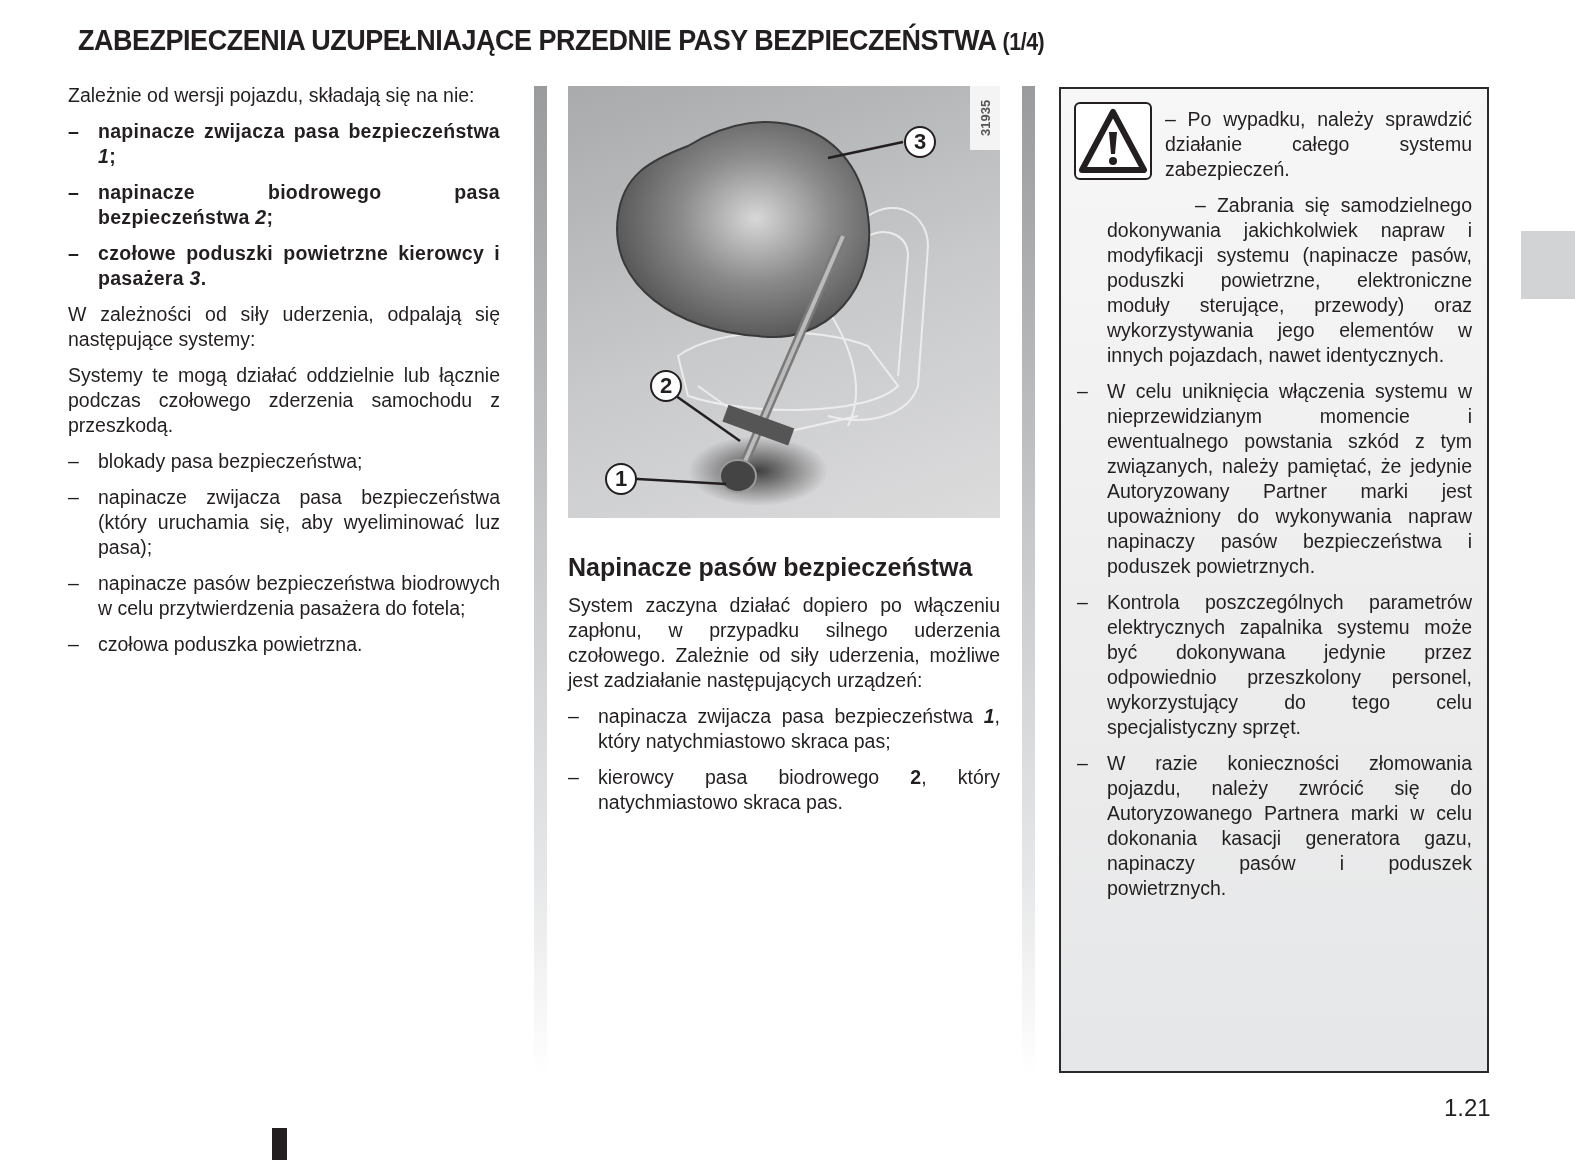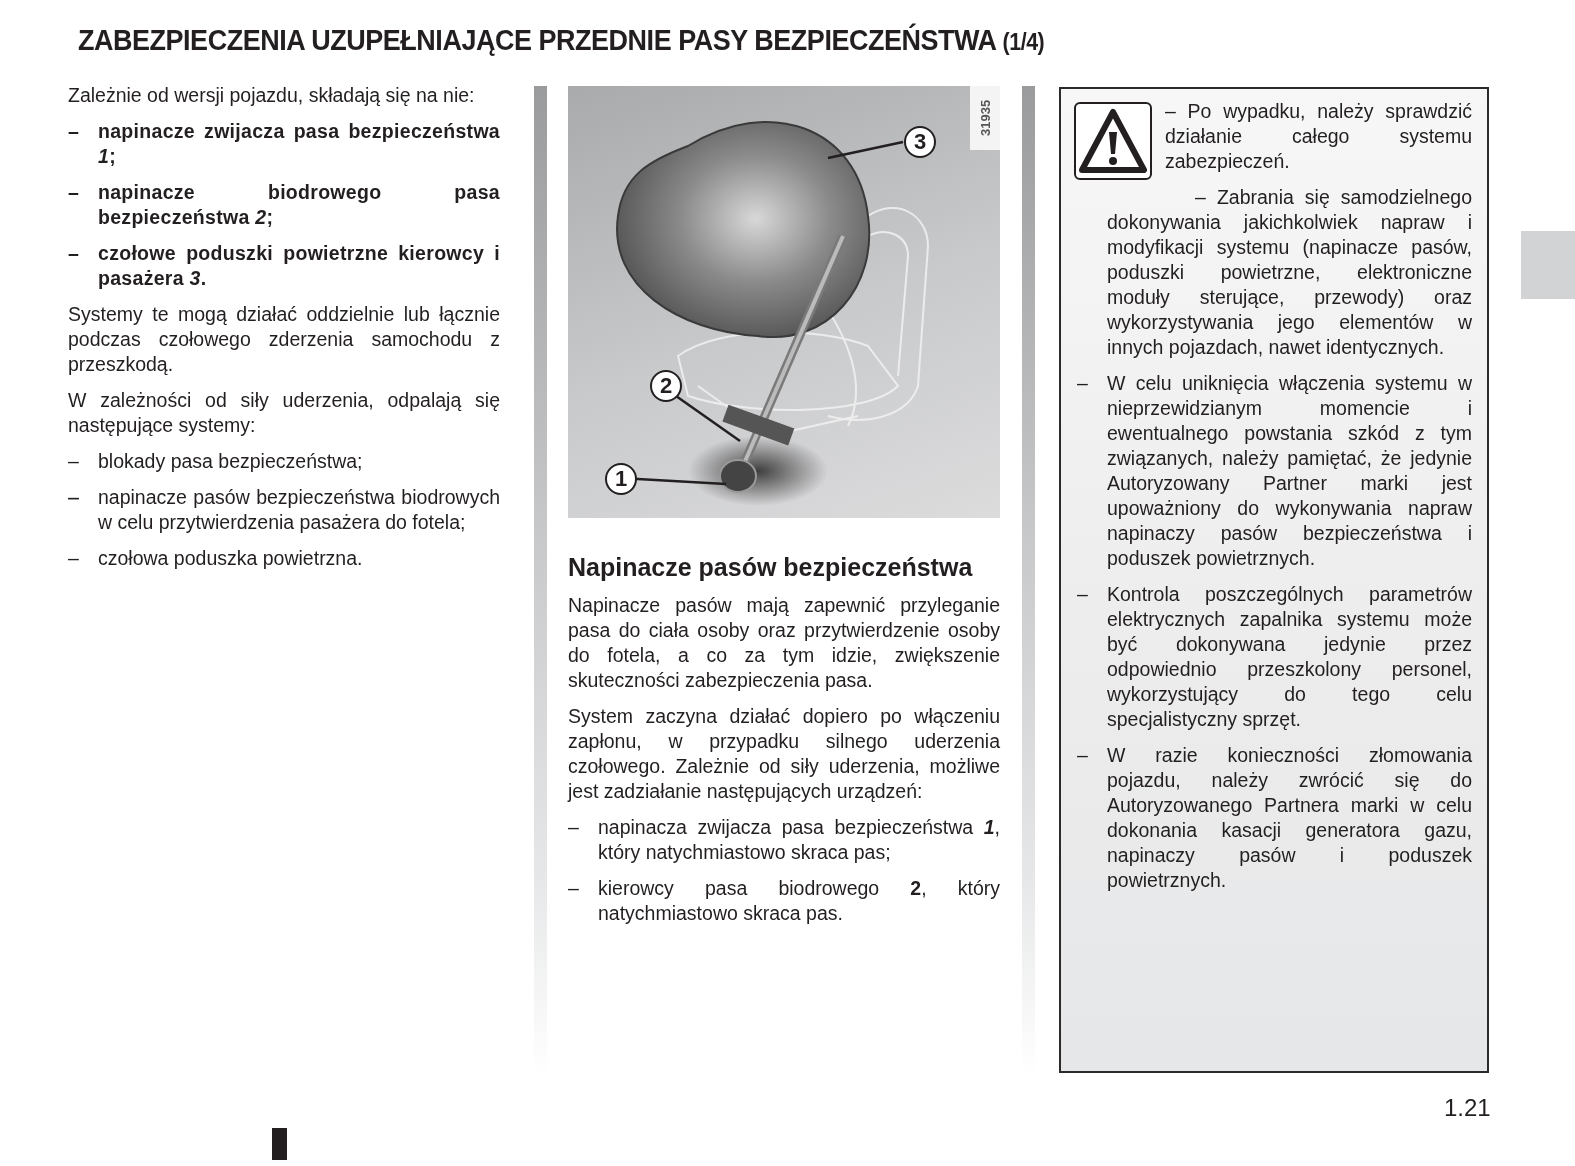--- a/index.html
+++ b/index.html
@@ -46,21 +46,21 @@
   .subheading { font-size: 25px; line-height: 31px; font-weight: bold; margin: 0 0 10px 0; }
   .warning-box {
     position: absolute; left: 1059px; top: 87px; width: 426px; height: 982px;
     border: 2.5px solid #2b2b2b;
     background: linear-gradient(to bottom, #f7f7f7 0%, #ececed 60%, #e6e7e8 100%);
   }
   .warn-icon {
     position: absolute; left: 1074px; top: 102px; width: 74px; height: 74px;
     border: 2.5px solid #231f20; border-radius: 6px; background: #fff;
   }
-  .col3 p { margin: 0 0 11px 0; text-align: justify; }
+  .col3 p { margin: 8px 0 11px 0; text-align: justify; }
   .col3 .first { padding-left: 88px; text-indent: 0; }
   .col3 .indent { text-indent: 88px; padding-left: 30px; }
   .tab-marker { position: absolute; left: 1521px; top: 231px; width: 54px; height: 68px; background: #d2d3d5; }
   .page-number { position: absolute; left: 1444px; top: 1094px; font-size: 24px; }
   .crop-mark { position: absolute; left: 272px; top: 1128px; width: 15px; height: 32px; background: #231f20; }
 </style>
 </head>
 <body>
 
 <h1 class="title">
@@ -68,25 +68,25 @@
   <span class="part">(1/4)</span>
 </h1>
 
 <div class="col col1">
   <p>Zależnie od wersji pojazdu, składają się na nie:</p>
   <ul class="bold">
     <li><span class="dash">–</span><span>napinacze zwijacza pasa bezpieczeństwa </span><i>1</i><span>;</span></li>
     <li><span class="dash">–</span><span>napinacze biodrowego pasa bezpieczeństwa </span><i>2</i><span>;</span></li>
     <li><span class="dash">–</span><span>czołowe poduszki powietrzne kierowcy i pasażera </span><i>3</i><span>.</span></li>
   </ul>
+  <p>W zależności od siły uderzenia, odpalają się następujące systemy:</p>
   <p>Systemy te mogą działać oddzielnie lub łącznie podczas czołowego zderzenia samochodu z przeszkodą.</p>
-  <p>W zależności od siły uderzenia, odpalają się następujące systemy:</p>
   <ul>
     <li><span class="dash">–</span><span>blokady pasa bezpieczeństwa;</span></li>
-    <li><span class="dash">–</span></li>
+    <li><span class="dash">–</span><span>napinacze zwijacza pasa bezpieczeństwa (który uruchamia się, aby wyeliminować luz pasa);</span></li>
     <li><span class="dash">–</span><span>napinacze pasów bezpieczeństwa biodrowych w celu przytwierdzenia pasażera do fotela;</span></li>
     <li><span class="dash">–</span><span>czołowa poduszka powietrzna.</span></li>
   </ul>
 </div>
 
 <div class="divider" style="left:534px;"></div>
 <div class="divider" style="left:1022px;"></div>
 
 <div class="figure">
   <svg width="432" height="432" viewBox="0 0 432 432">
@@ -119,21 +119,20 @@
     <line x1="335" y1="56" x2="260" y2="72" stroke="#231f20" stroke-width="2.5"></line>
   </svg>
   <div class="fig-id">31935</div>
   <div class="callout" style="left:336px; top:40px;">3</div>
   <div class="callout" style="left:82px; top:284px;">2</div>
   <div class="callout" style="left:37px; top:377px;">1</div>
 </div>
 
 <div class="col col2">
   <h2 class="subheading">Napinacze pasów bezpieczeństwa</h2>
-  <p>Napinacze pasów mają zapewnić przyleganie pasa do ciała osoby oraz przytwierdzenie osoby do fotela, a co za tym idzie, zwiększenie skuteczności zabezpieczenia pasa.</p>
   <p>System zaczyna działać dopiero po włączeniu zapłonu, w przypadku silnego uderzenia czołowego. Zależnie od siły uderzenia, możliwe jest zadziałanie następujących urządzeń:</p>
   <ul>
     <li><span class="dash">–</span><span>napinacza zwijacza pasa bezpieczeństwa </span><b><i>1</i></b><span>, który natychmiastowo skraca pas;</span></li>
     <li><span class="dash">–</span><span>kierowcy pasa biodrowego </span><b>2</b><span>, który natychmiastowo skraca pas.</span></li>
   </ul>
 </div>
 
 <div class="warning-box"></div>
 <div class="warn-icon">
   <svg width="74" height="74" viewBox="0 0 74 74">

